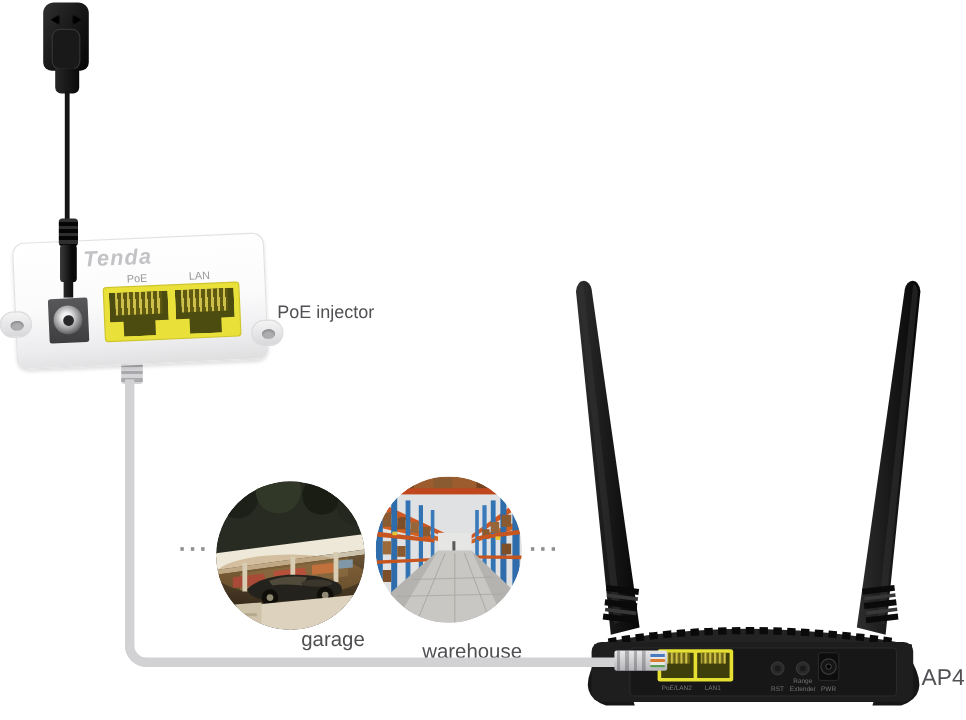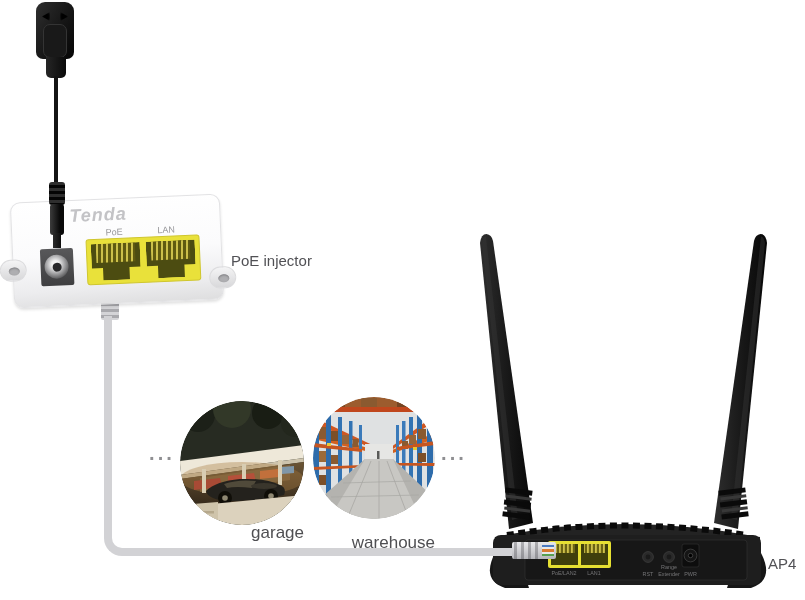--- a/index.html
+++ b/index.html
@@ -80,21 +80,21 @@
   .photo-circle.warehouse { left:313px; top:397px; width:122px; height:122px; }
   .photo-circle svg { display:block; width:100%; height:100%; }
   .ellipsis { font-size:20px; font-weight:bold; color:#8f8f92; letter-spacing:2px; z-index:1; }
   .ellipsis.left { left:149px; top:447px; }
   .ellipsis.right { left:441px; top:447px; }
   .caption { font-size:17px; color:#4f4f52; text-align:right; z-index:2; }
   .caption.garage { left:180px; top:523px; width:124px; }
   .caption.warehouse { left:313px; top:523px; width:122px;margin-top:10px; }
   .device-label { color:#515155; z-index:2; }
   .device-label.injector-label { left:231px; top:252px; font-size:15px;text-align:center; }
-  .device-label.ap-label { left:768px; top:555px; font-size:15px; }
+  .device-label.ap-label { left:768px; top:555px; font-size:19px; }
 
   
   .router-svg { left:455px; top:228px; width:350px; height:368px; z-index:5; }
   svg text { font-family:"Liberation Sans", sans-serif; }
 </style>
 </head>
 <body>
 
 <div id="scene">
 

